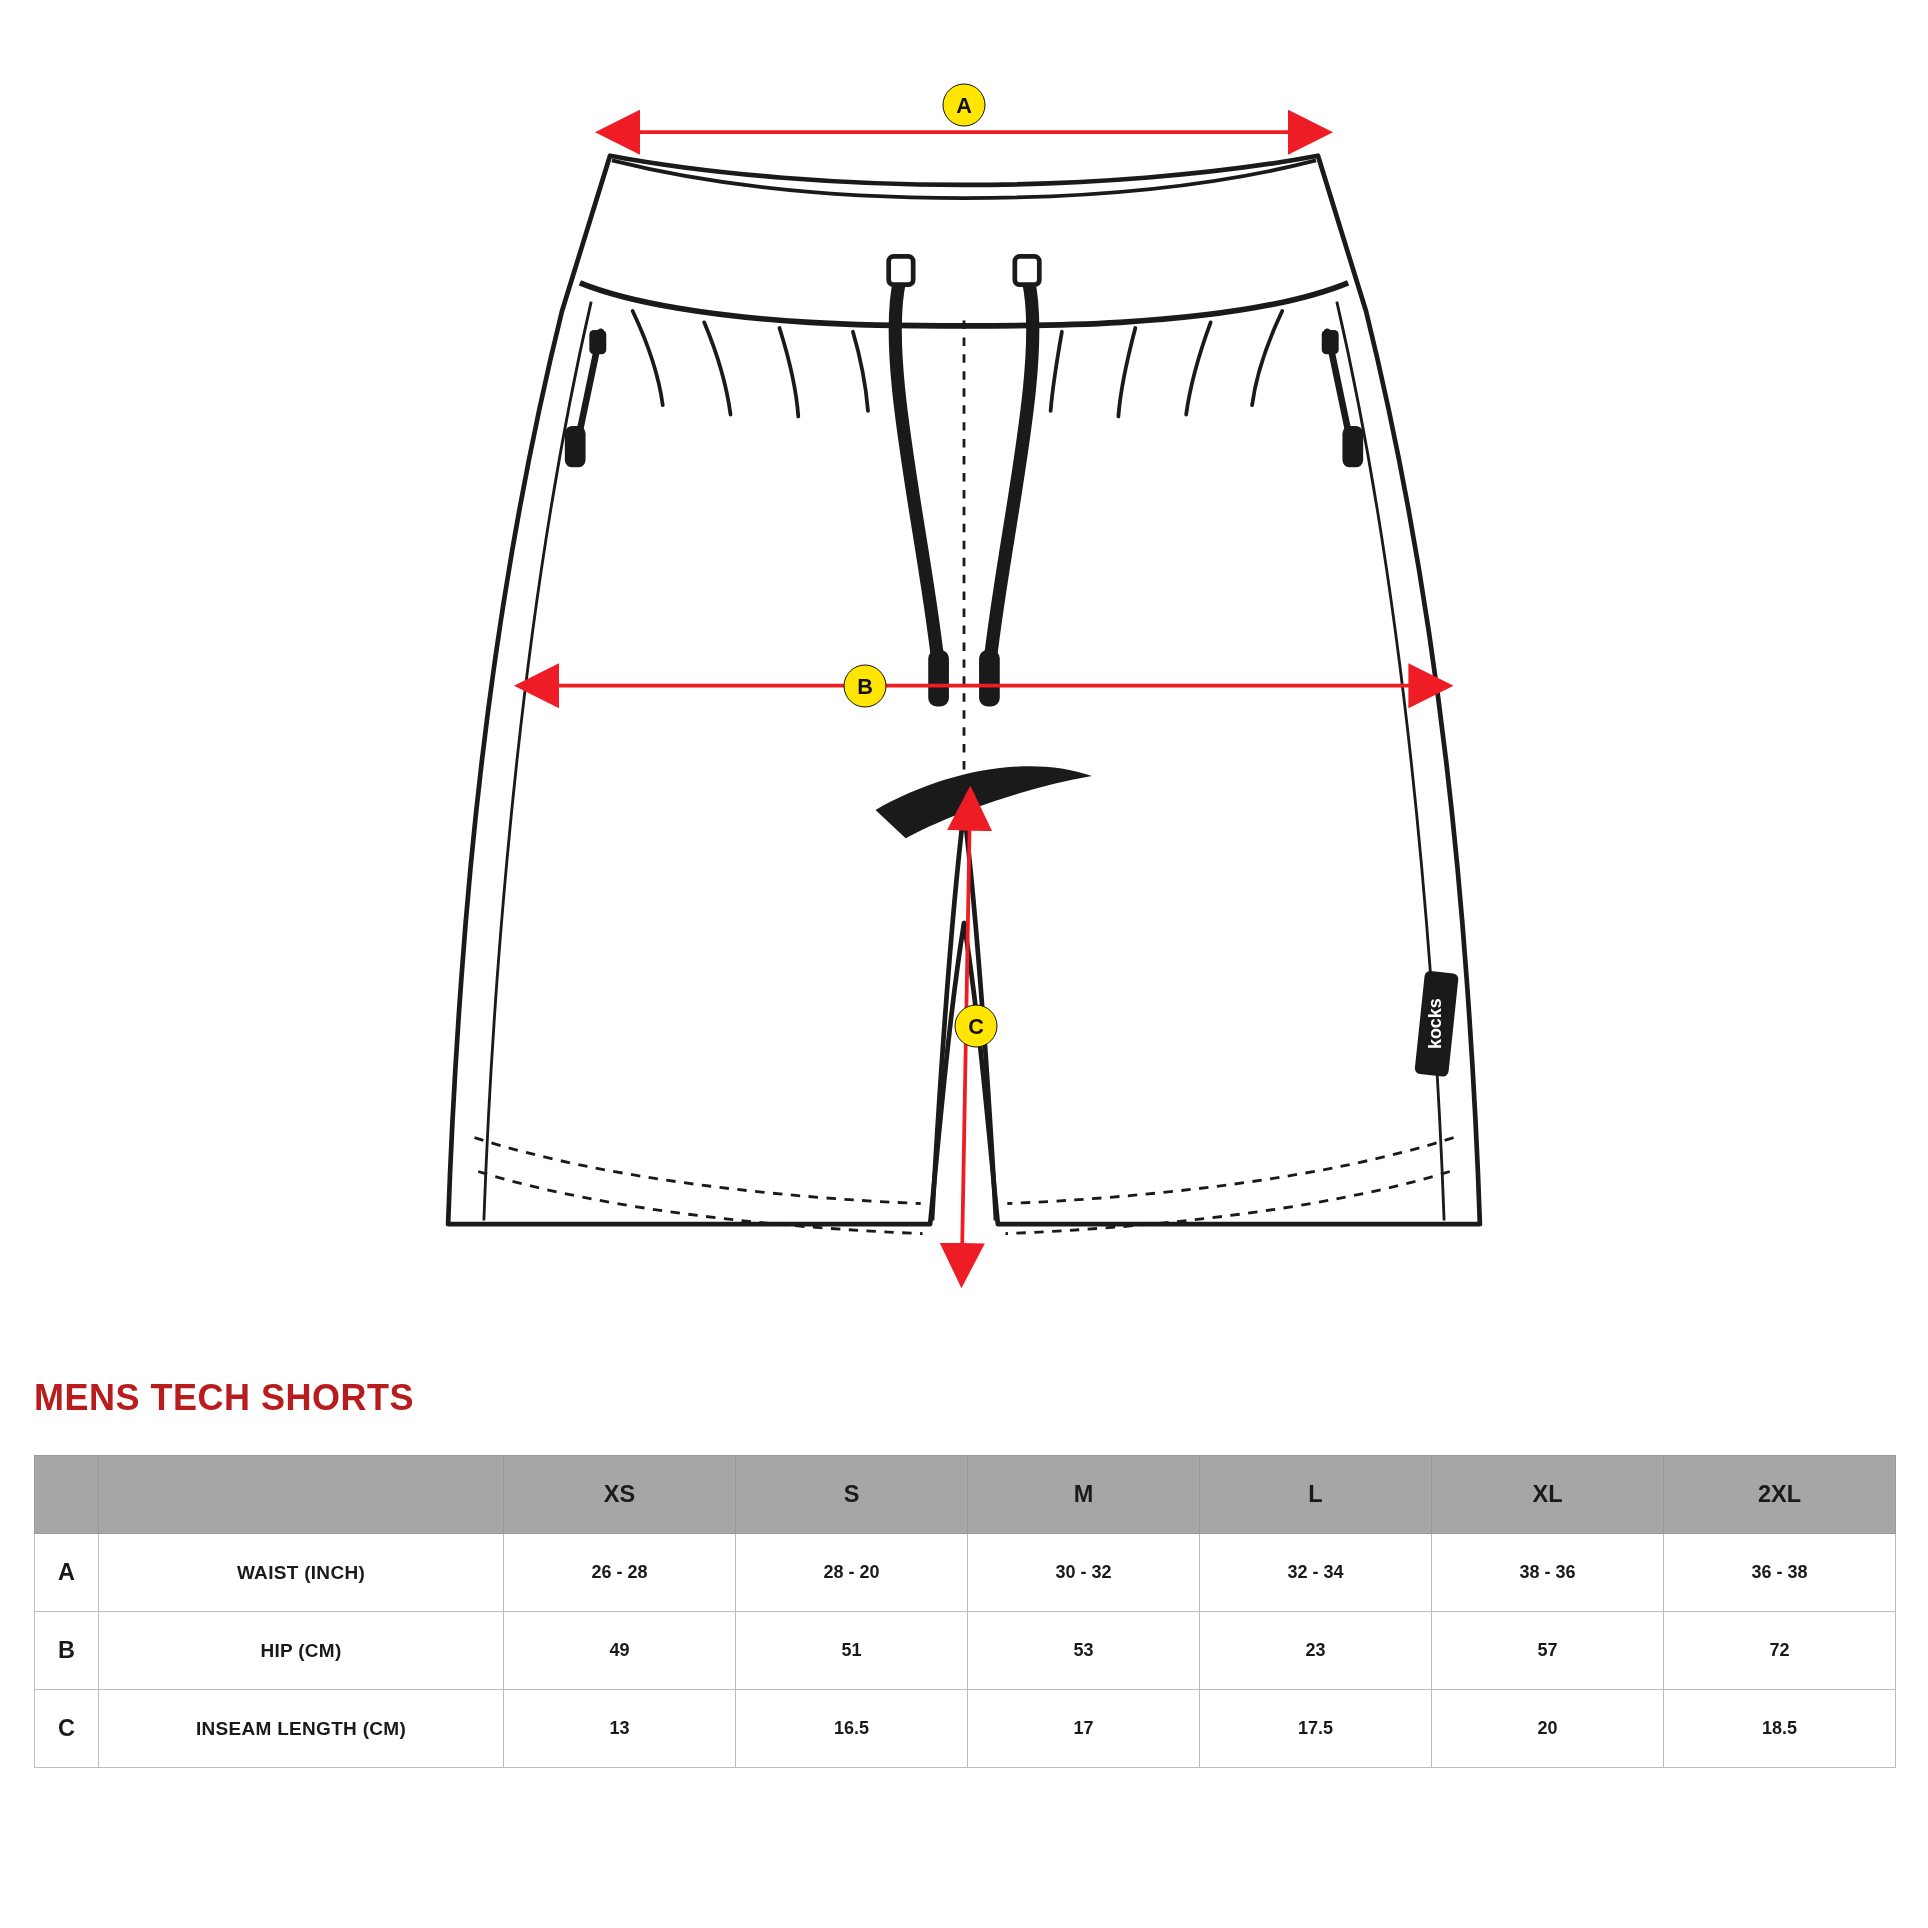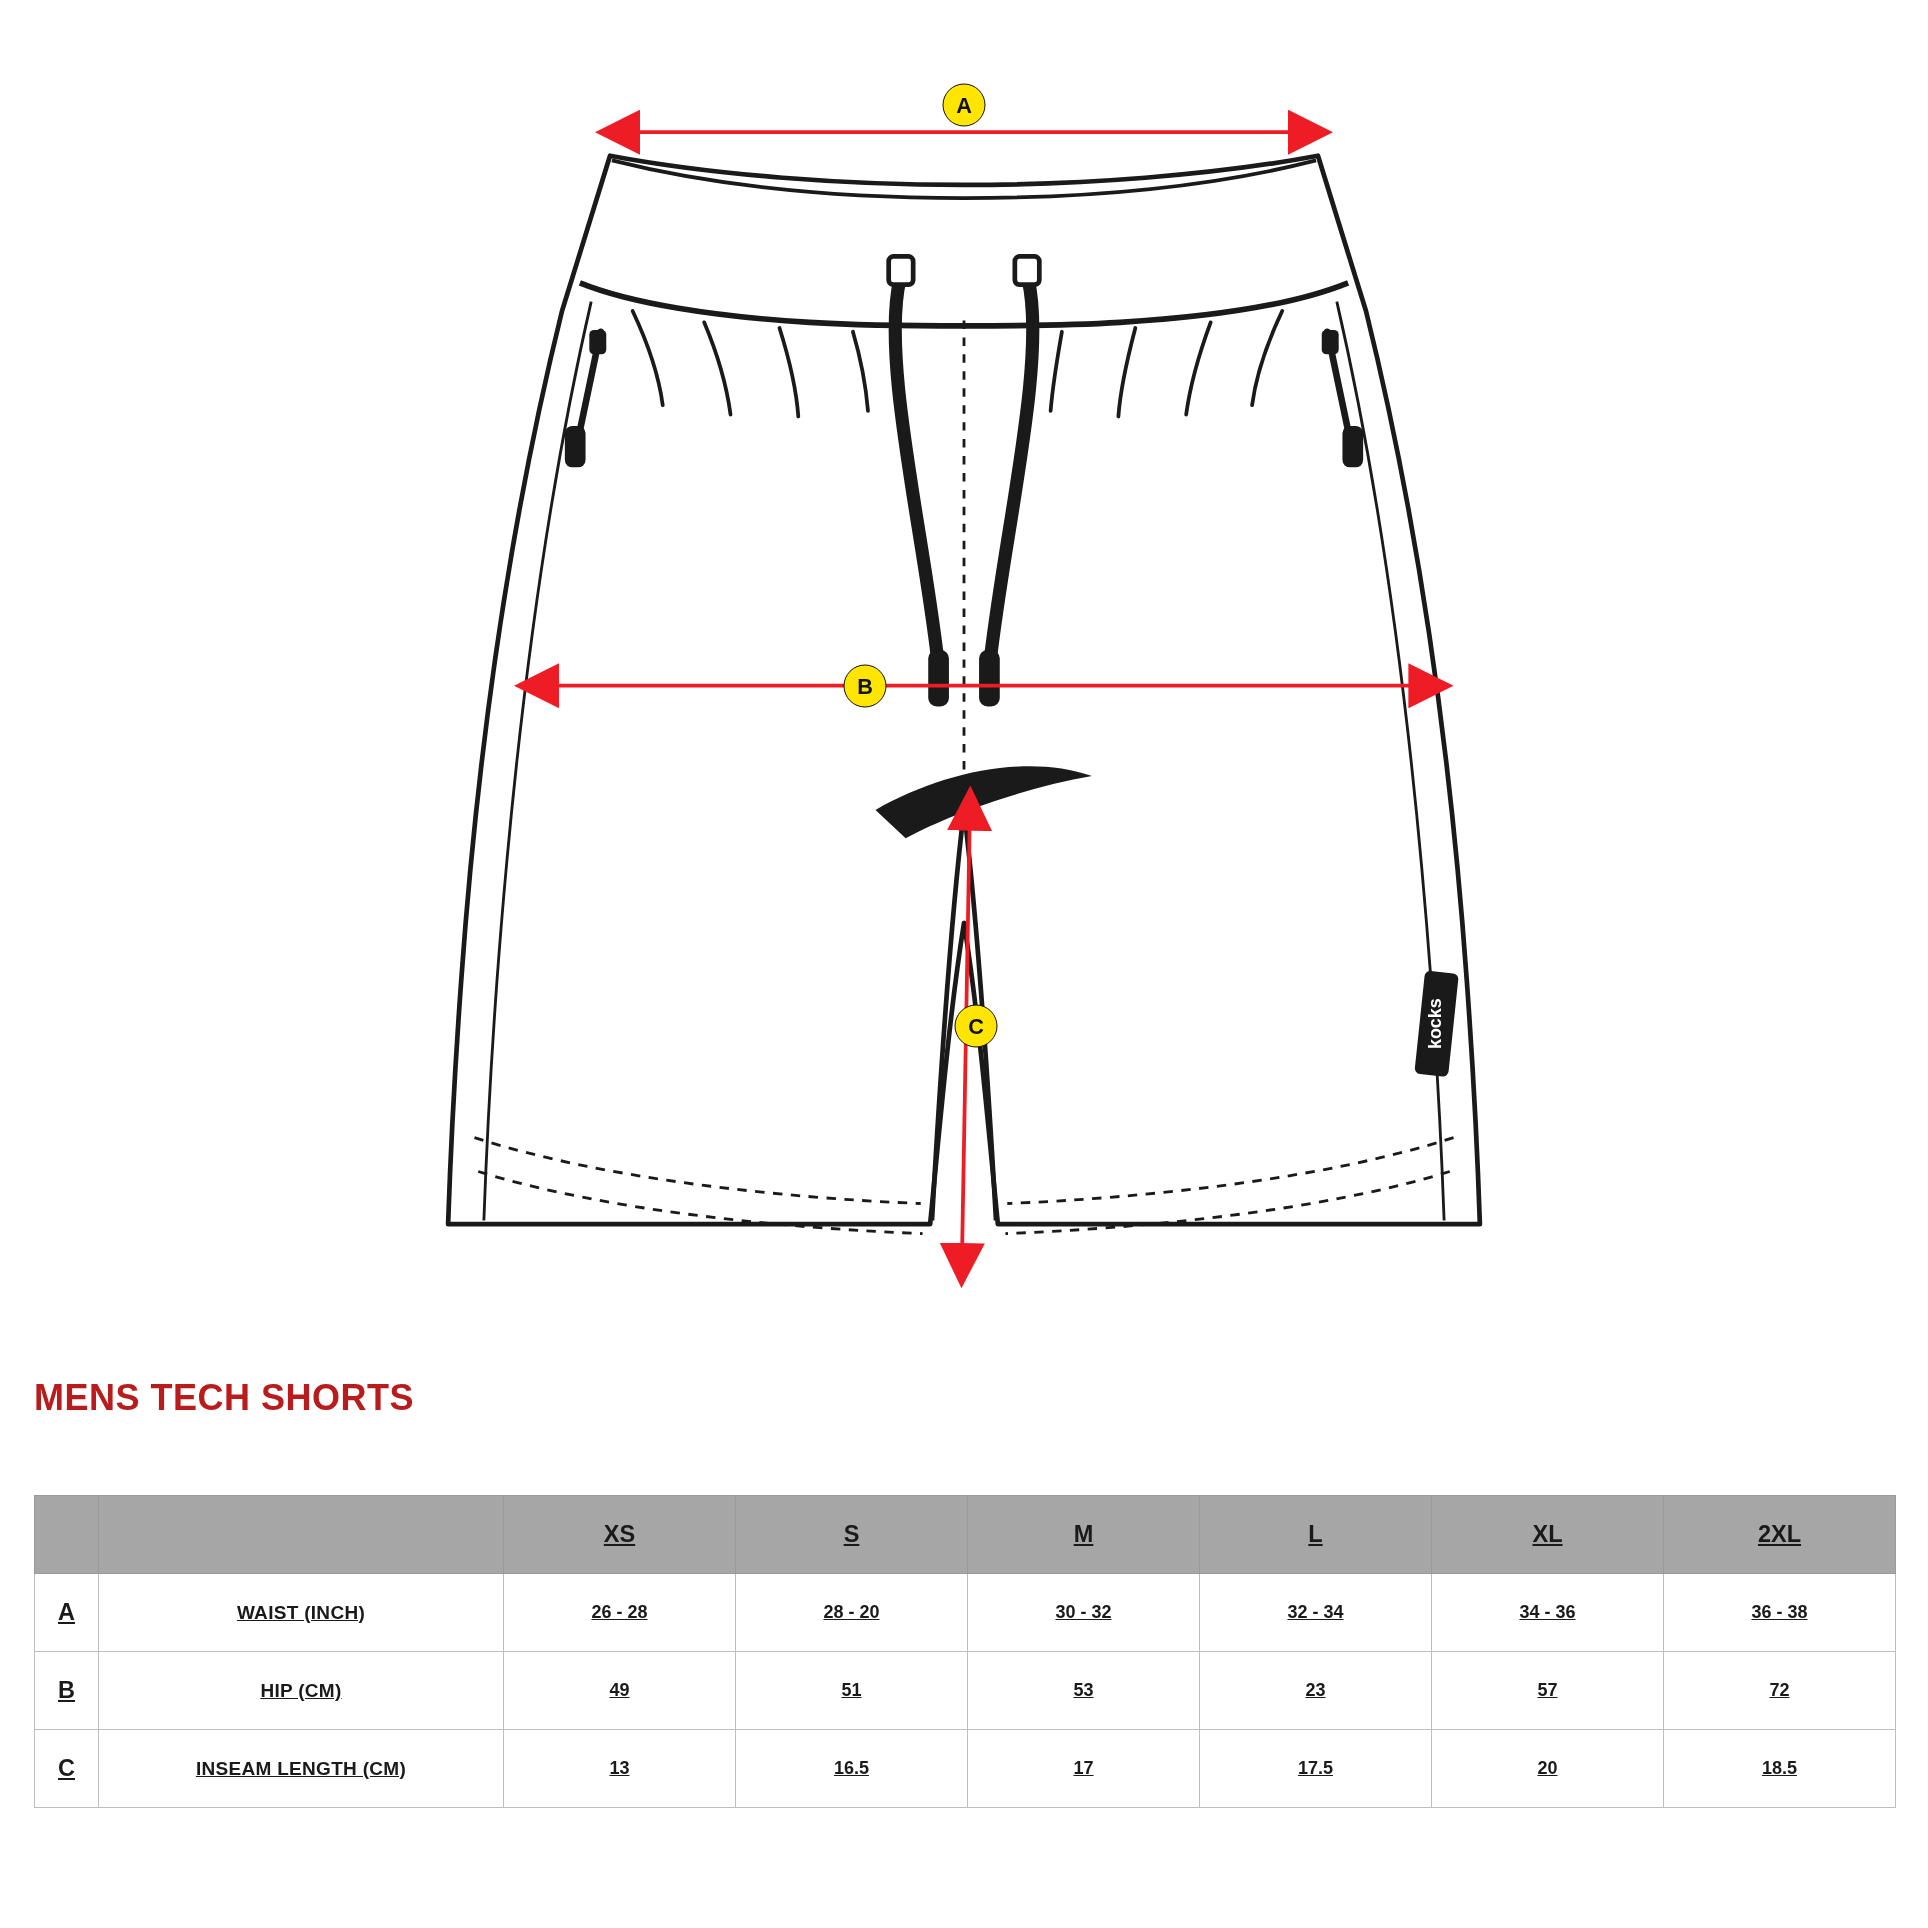--- a/index.html
+++ b/index.html
@@ -64,26 +64,25 @@
     font-size: 36px;
     font-weight: bold;
     letter-spacing: 0.5px;
     color: #b91c1c;
   }
 
   
   .size-table {
     position: absolute;
     left: 34px;
-    top: 1495px;
+    top: 1455px;
     width: 1861px;
     border-collapse: collapse;
     table-layout: fixed;
     font-size: 22.6px;
-    text-decoration: underline;
   }
   .size-table th,
   .size-table td {
     border: 0.9px solid #bdbdbd;
     height: 77px;
     text-align: center;
     font-weight: bold;
     color: #1a1a1a;
     padding: 0;
   }
@@ -240,21 +239,21 @@
       </tr>
     </thead>
     <tbody>
       <tr>
         <td class="cell-code">A</td>
         <td class="cell-label">WAIST (INCH)</td>
         <td class="cell-value">26 - 28</td>
         <td class="cell-value">28 - 20</td>
         <td class="cell-value">30 - 32</td>
         <td class="cell-value">32 - 34</td>
-        <td class="cell-value">34 - 36</td>
+        <td class="cell-value">38 - 36</td>
         <td class="cell-value">36 - 38</td>
       </tr>
       <tr>
         <td class="cell-code">B</td>
         <td class="cell-label">HIP (CM)</td>
         <td class="cell-value">49</td>
         <td class="cell-value">51</td>
         <td class="cell-value">53</td>
         <td class="cell-value">23</td>
         <td class="cell-value">57</td>

